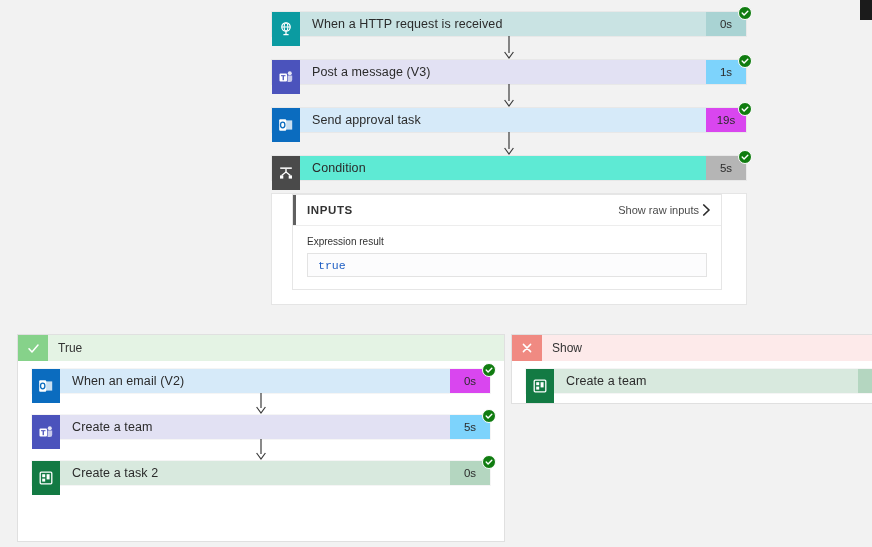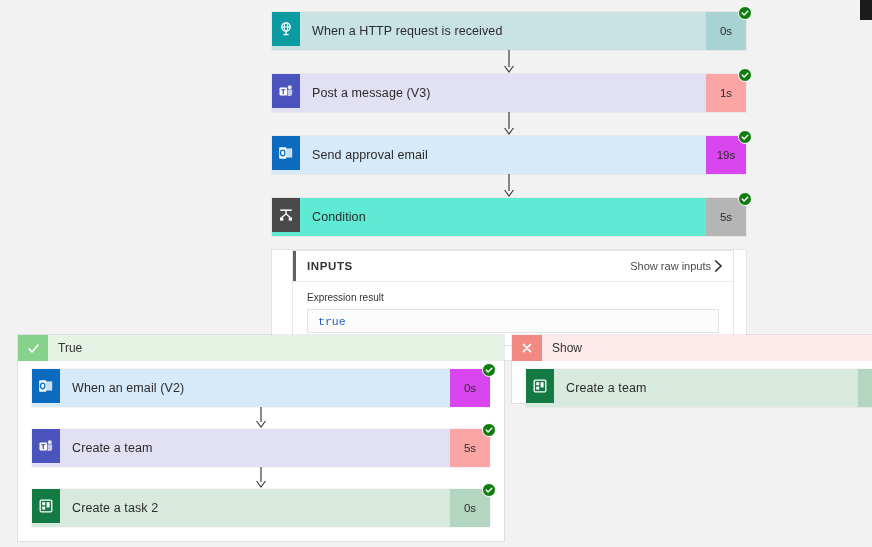--- a/index.html
+++ b/index.html
@@ -16,21 +16,21 @@
     background:#1b1b1b;
   }
 
   
   .root-flow{
     position:absolute;left:272px;top:12px;width:474px;
   }
 
   
   .card{
-    position:relative;height:38px;display:flex;align-items:stretch;
+    position:relative;height:24px;display:flex;align-items:stretch;
     box-shadow:0 0 0 1px rgba(0,0,0,0.04);
   }
   .card .ico{
     width:28px;height:34px;flex:0 0 28px;
     display:flex;align-items:center;justify-content:center;
   }
   .card .ico svg{display:block;}
   .card .title{
     flex:1 1 auto;display:flex;align-items:center;
     padding-left:12px;font-size:12.5px;color:#2b2b2b;letter-spacing:.1px;
@@ -47,21 +47,21 @@
   }
   .badge svg{display:block;}
 
   
   .c-teal   {background:#c9e3e3;}
   .c-teal   .ico{background:#0b9ba1;}
   .c-teal   .dur{background:#a9d3d3;}
 
   .c-purple {background:#e2e1f3;}
   .c-purple .ico{background:#4b53bc;}
-  .c-purple .dur{background:#fca5a5;}
+  .c-purple .dur{background:#7dd3fc;}
 
   .c-blue   {background:#d6eaf9;}
   .c-blue   .ico{background:#0b6cbf;}
   .c-blue   .dur{background:#d946ef;}
 
   .c-green  {background:#d8e9de;}
   .c-green  .ico{background:#137a43;}
   .c-green  .dur{background:#b4d6c0;}
 
   .c-gray   {background:#5eead4;}
@@ -74,21 +74,21 @@
   }
   .connector svg{display:block;}
 
   
   .cond-wrap{
     background:#ffffff;
     padding:0 0 14px 0;
     box-shadow:0 0 0 1px rgba(0,0,0,0.05);
   }
   .inputs-panel{
-    margin:14px 12px 0 20px;
+    margin:14px 24px 0 20px;
     background:#ffffff;
     border:1px solid #e6e6e6;
   }
   .inputs-head{
     display:flex;align-items:center;height:30px;
     border-bottom:1px solid #ededed;position:relative;
   }
   .inputs-head .accent{
     position:absolute;left:0;top:0;bottom:0;width:3px;background:#606060;
   }
@@ -197,21 +197,21 @@
   </div>
 
   <div class="card c-blue">
     <div class="ico">
       <svg width="16" height="16" viewBox="0 0 16 16">
         <rect x="6.2" y="3.4" width="8" height="9.2" fill="#ffffff" opacity=".78"></rect>
         <rect x="1.2" y="2.2" width="7" height="11.6" rx="1" fill="#ffffff"></rect>
         <ellipse cx="4.7" cy="8" rx="2.2" ry="2.8" fill="none" stroke="#0b6cbf" stroke-width="1.3"></ellipse>
       </svg>
     </div>
-    <div class="title">Send approval email</div>
+    <div class="title">Send approval task</div>
     <div class="dur">19s</div>
     <div class="badge">
       <svg width="8" height="8" viewBox="0 0 8 8">
           <path d="M1.2 4.1 L3.1 6 L6.8 2.2" fill="none" stroke="#ffffff" stroke-width="1.4" stroke-linecap="round" stroke-linejoin="round"></path>
         </svg>
     </div>
   </div>
 
   <div class="connector">
     <svg width="14" height="24" viewBox="0 0 14 24">

